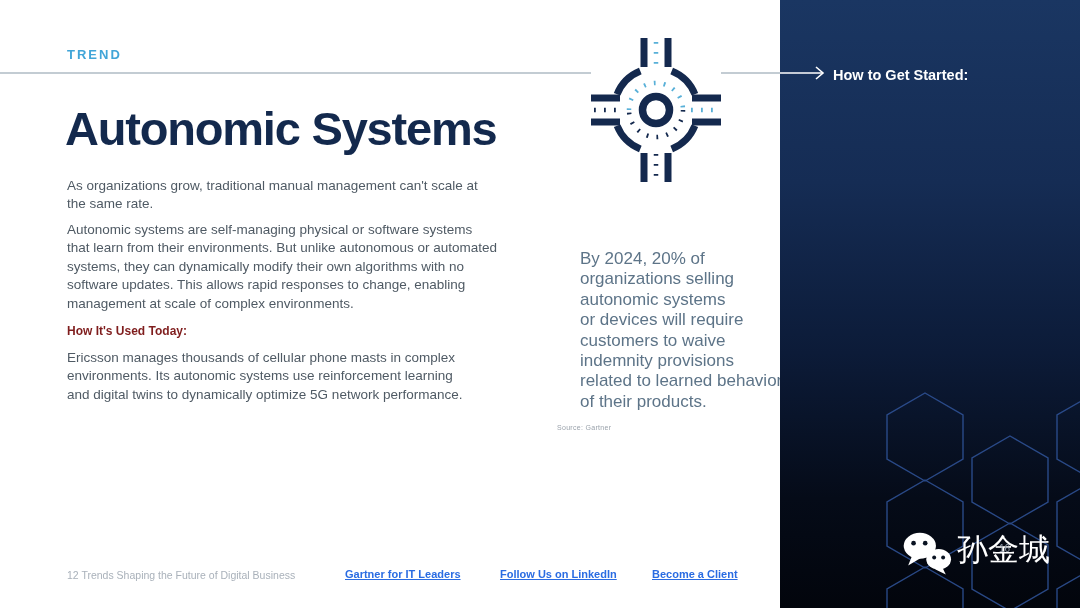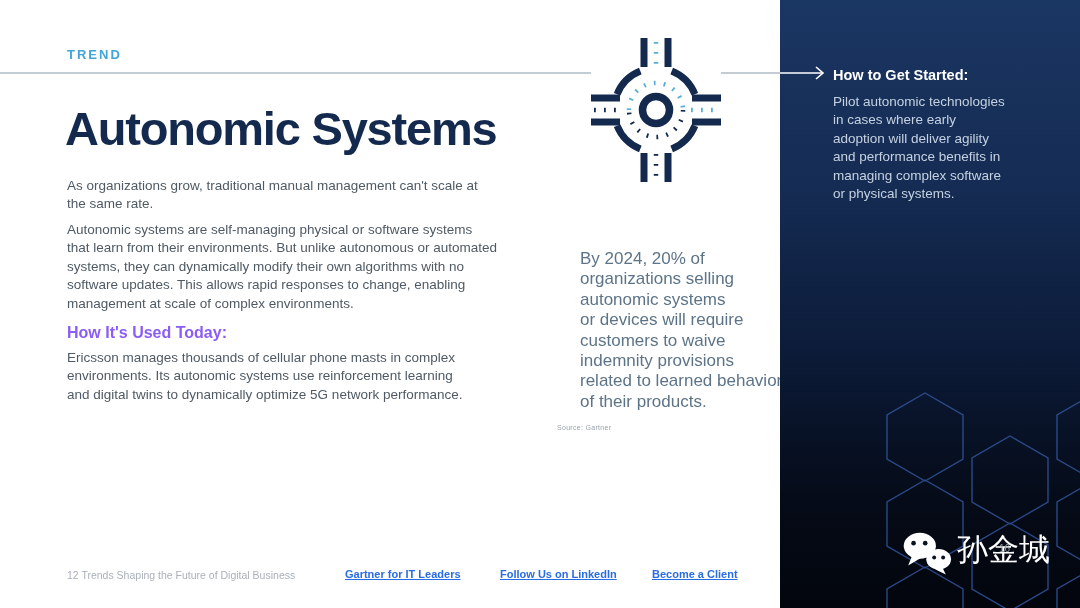--- a/index.html
+++ b/index.html
@@ -22,21 +22,21 @@
   }
   .body-text {
     position:absolute; left:67px; width:480px;
     font-size:13.5px; line-height:18.4px; color:#4f5a64;
     white-space:pre-line;
   }
   .p1 { top:177px; }
   .p2 { top:221px; }
   .used-heading {
     position:absolute; left:67px; top:324px;
-    font-size:16px; font-weight:700; color:#8b5cf6;
+    font-size:12px; font-weight:700; color:#7f1d1d;
   }
   .used-body { top:349px; }
   .quote {
     position:absolute; left:580px; top:249px; width:210px;
     font-size:17px; line-height:20.4px; color:#5d7488; white-space:pre-line;
   }
   .quote-source {
     position:absolute; left:557px; top:424px;
     font-size:7px; letter-spacing:.3px; color:#9aa2ab;
   }
@@ -159,26 +159,20 @@
     </svg>
 
     <svg class="sidebar-arrow" width="50" height="16" viewBox="0 0 50 16">
       <g fill="none" stroke="#ffffff" stroke-width="1.6">
         <path d="M 0 8 H 43"></path>
         <polyline points="36,2 43,8 36,14"></polyline>
       </g>
     </svg>
 
     <div class="sb-heading">How to Get Started:</div>
-    <div class="sb-body">Pilot autonomic technologies
-in cases where early
-adoption will deliver agility
-and performance benefits in
-managing complex software
-or physical systems.</div>
 
     <svg class="wechat-logo" width="52" height="46" viewBox="0 0 58 50">
       <ellipse cx="21" cy="17" rx="18" ry="14.5" fill="#ffffff"></ellipse>
       <polygon points="12,29 8,39 23,30" fill="#ffffff"></polygon>
       <circle cx="14" cy="14" r="2.6" fill="#0a1322"></circle>
       <circle cx="27" cy="14" r="2.6" fill="#0a1322"></circle>
       <ellipse cx="42" cy="32" rx="13.8" ry="11.5" fill="#ffffff"></ellipse>
       <polygon points="46,41 50,49 38,43" fill="#ffffff"></polygon>
       <circle cx="37" cy="30" r="2.2" fill="#0a1322"></circle>
       <circle cx="47" cy="30" r="2.2" fill="#0a1322"></circle>

